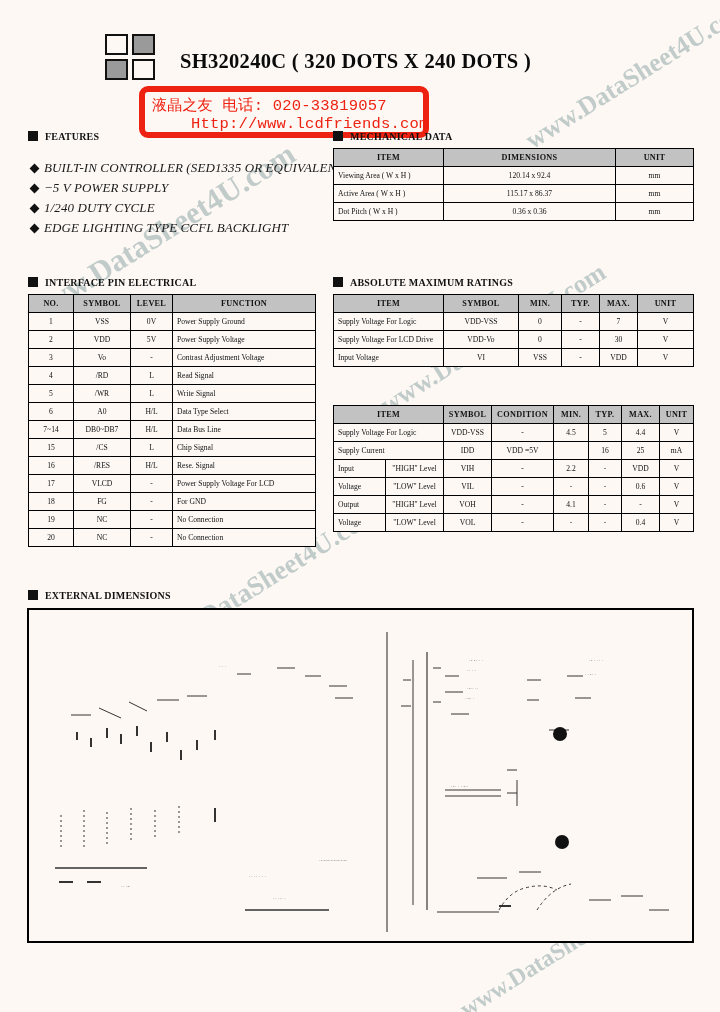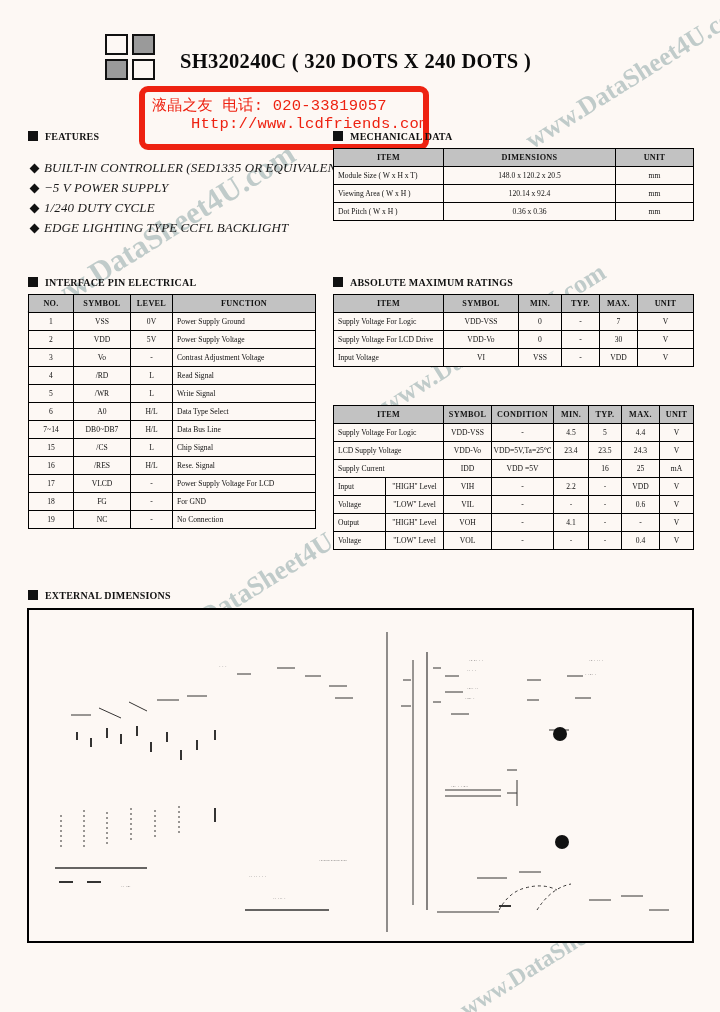--- a/index.html
+++ b/index.html
@@ -64,21 +64,21 @@
     font-weight: bold;
     letter-spacing: .3px;
     color: #0a0a0a;
     white-space: nowrap;
   }
 
   
   #stamp {
     position: absolute;
     left: 139px; top: 86px;
-    width: 290px; height: 64px;
+    width: 290px; height: 52px;
     border: 6px solid #ee2211;
     border-radius: 9px;
     background: transparent;
     box-sizing: border-box;
     text-align: right;
   }
   #stamp .ln {
     position: absolute;
     left: 7px;
     color: #ee2211;
@@ -226,27 +226,27 @@
       </colgroup>
     <thead>
         <tr>
       <th>ITEM</th>
       <th>DIMENSIONS</th>
       <th>UNIT</th>
     </tr>
       </thead>
     <tbody id="mech-body">
         <tr>
-          <td class="lf">Module Size ( W x H x T)</td>
-          <td>148.0 x 120.2 x 20.5</td>
-          <td>mm</td>
-        </tr>
-        <tr>
           <td class="lf">Viewing Area ( W x H )</td>
           <td>120.14 x 92.4</td>
+          <td>mm</td>
+        </tr>
+        <tr>
+          <td class="lf">Active Area ( W x H )</td>
+          <td>115.17 x 86.37</td>
           <td>mm</td>
         </tr>
         <tr>
           <td class="lf">Dot Pitch ( W x H )</td>
           <td>0.36 x 0.36</td>
           <td>mm</td>
         </tr>
       </tbody>
   </table>
 
@@ -330,20 +330,26 @@
           <td class="lf">Power Supply Voltage For LCD</td>
         </tr>
         <tr>
           <td>18</td>
           <td>FG</td>
           <td>-</td>
           <td class="lf">For GND</td>
         </tr>
         <tr>
           <td>19</td>
+          <td>NC</td>
+          <td>-</td>
+          <td class="lf">No Connection</td>
+        </tr>
+        <tr>
+          <td>20</td>
           <td>NC</td>
           <td>-</td>
           <td class="lf">No Connection</td>
         </tr>
       </tbody>
   </table>
 
   <div class="sect" style="left:333px; top:277px;text-align:center;">
     <span class="blk"></span><span>ABSOLUTE MAXIMUM RATINGS</span>
   </div>
@@ -417,29 +423,20 @@
     </tr>
       </thead>
     <tbody id="elec-body">
         <tr>
           <td colspan="2" class="lf">Supply Voltage For Logic</td>
           <td>VDD-VSS</td>
           <td>-</td>
           <td>4.5</td>
           <td>5</td>
           <td>4.4</td>
-          <td>V</td>
-        </tr>
-        <tr>
-          <td colspan="2" class="lf">LCD Supply Voltage</td>
-          <td>VDD-Vo</td>
-          <td>VDD=5V,Ta=25℃</td>
-          <td>23.4</td>
-          <td>23.5</td>
-          <td>24.3</td>
           <td>V</td>
         </tr>
         <tr>
           <td colspan="2" class="lf">Supply Current</td>
           <td>IDD</td>
           <td>VDD =5V</td>
           <td></td>
           <td>16</td>
           <td>25</td>
           <td>mA</td>

